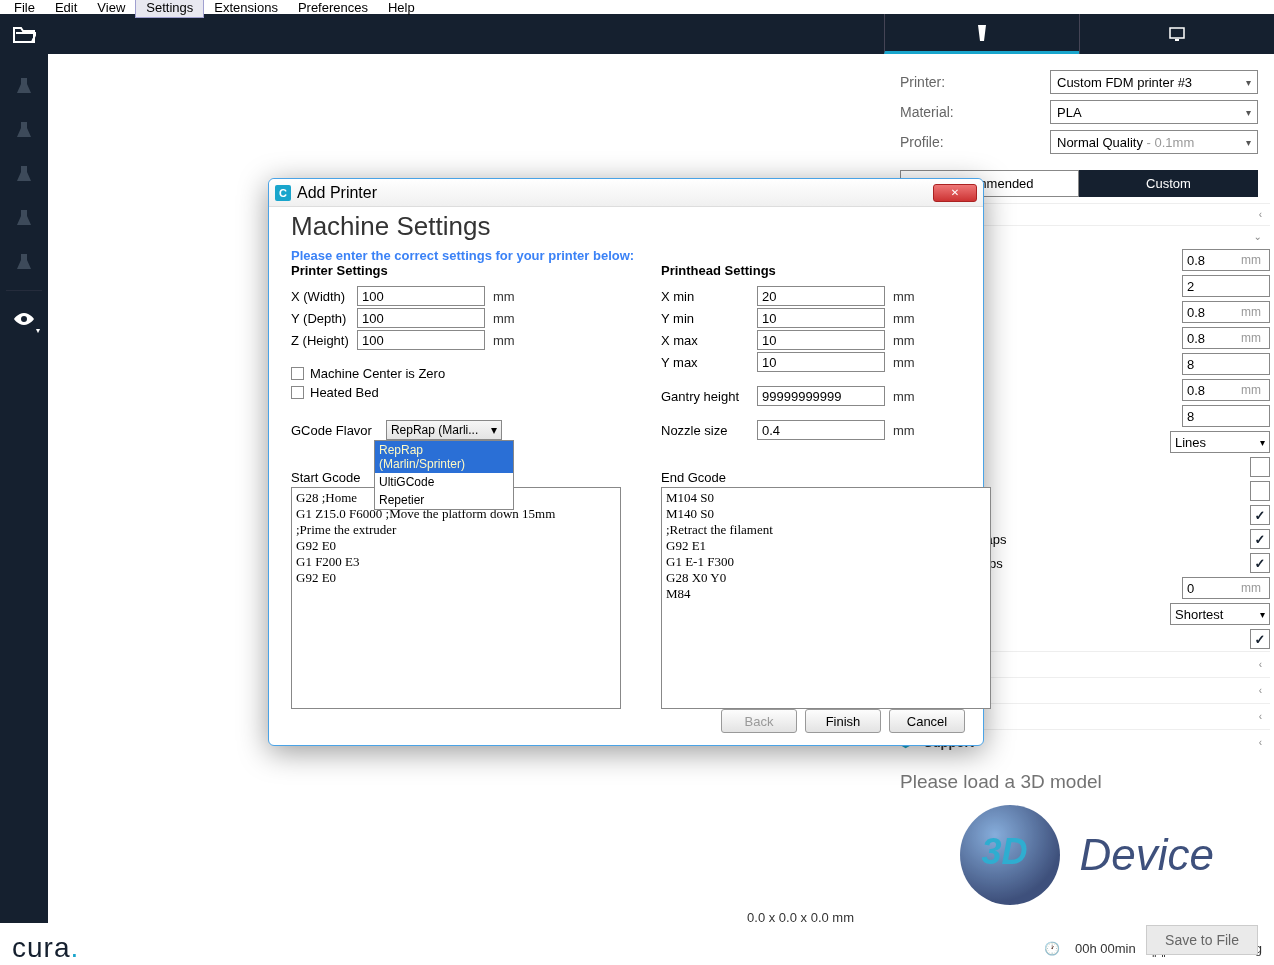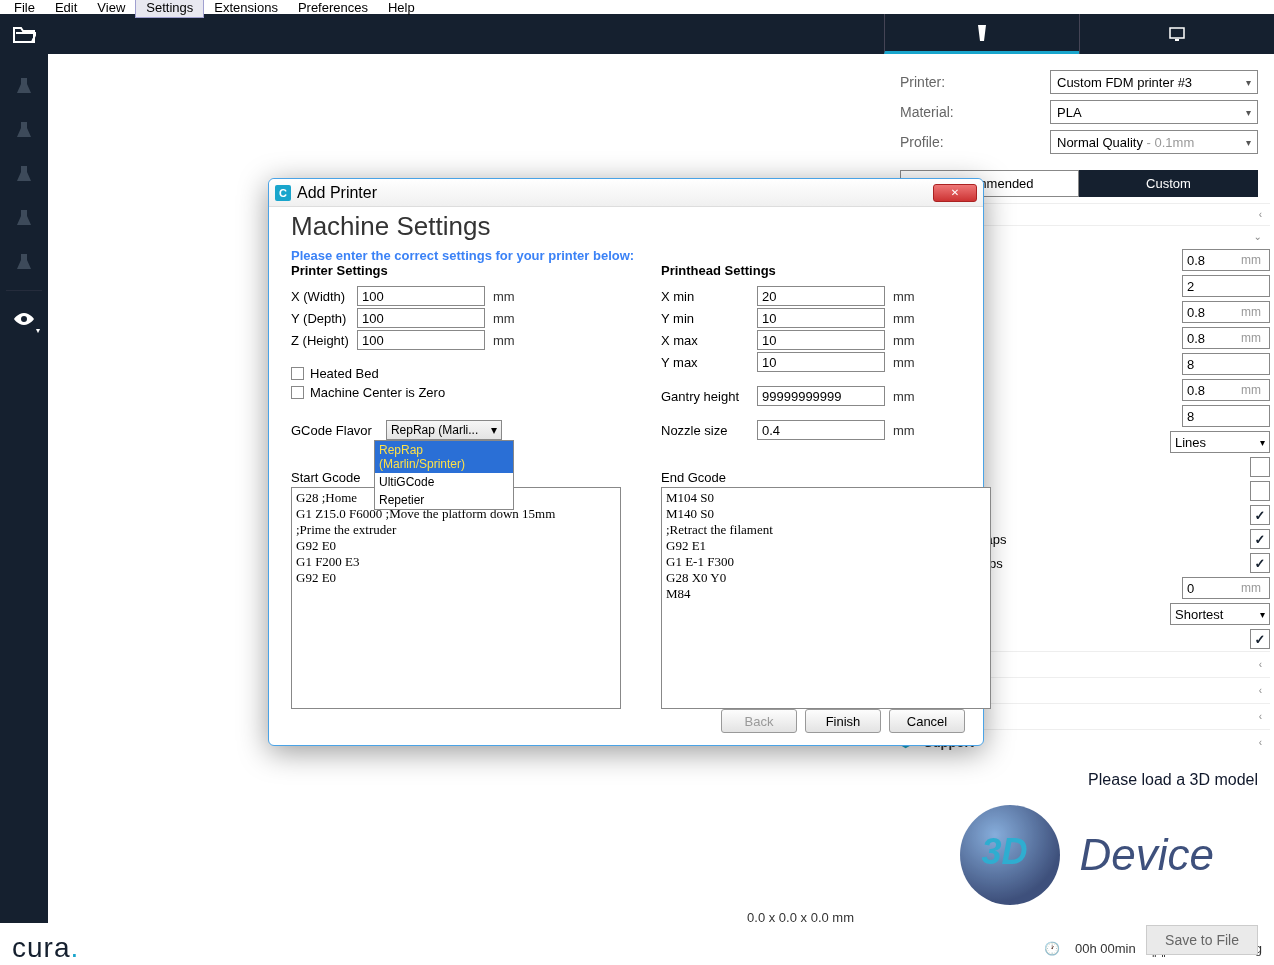--- a/index.html
+++ b/index.html
@@ -51,21 +51,21 @@
 .set-category .ic { width: 24px; color: #19a5cc; }
 .set-category .lbl { flex: 1; font-weight: 600; color: #333; }
 .set-category .exp { color: #888; font-size: 10px; padding-right: 8px; }
 .set-row { display: flex; align-items: center; padding: 2px 0; font-size: 13px; }
 .set-row .lbl { flex: 1; white-space: nowrap; overflow: hidden; }
 .set-row .val-input { width: 88px; height: 22px; border: 1px solid #888; padding: 0 4px; font-size: 13px; display: flex; align-items: center; }
 .set-row .unit { width: 28px; text-align: right; color: #999; font-size: 12px; padding-right: 4px; }
 .set-row .val-input.ck { width: 20px; height: 20px; display: flex; align-items: center; justify-content: center; color: #15202f; font-weight: bold; }
 .set-row .val-select { width: 100px; height: 22px; border: 1px solid #888; padding: 0 4px; font-size: 13px; display: flex; align-items: center; justify-content: space-between; }
 
-.please-load { padding: 16px; font-size: 16px; color: #0f172a; text-align: right; }
+.please-load { padding: 16px; font-size: 19px; color: #737373; }
 
 
 .statusbar { position: absolute; bottom: 0; left: 0; right: 0; height: 34px; display: flex; align-items: center; padding: 0 12px; background: #fff; }
 .cura-logo { font-size: 28px; font-weight: 300; color: #15202f; letter-spacing: 1px; }
 .cura-logo .dot { color: #19a5cc; }
 .status-right { margin-left: auto; display: flex; align-items: center; gap: 14px; color: #333; font-size: 13px; }
 .status-dims { position: absolute; bottom: 40px; right: 420px; color: #333; font-size: 13px; }
 .save-btn { position: absolute; bottom: 10px; right: 16px; background: #eaeaea; border: 1px solid #ccc; padding: 6px 18px; color: #666; font-size: 14px; }
 
 
@@ -85,21 +85,21 @@
 .frm-row .flabel { width: 66px; }
 .frm-row .flabel-wide { width: 96px; }
 .frm-row .finput { width: 128px; height: 20px; border: 1px solid #888; padding: 0 4px; font-size: 13px; }
 .frm-row .funit { margin-left: 8px; color: #333; }
 .chk-row { display: flex; align-items: center; margin: 4px 0; font-size: 13px; gap: 6px; }
 .chk { width: 13px; height: 13px; border: 1px solid #888; }
 .gcode-flavor-row { display: flex; align-items: center; margin-top: 20px; font-size: 13px; gap: 14px; position: relative; }
 .combo { width: 116px; height: 20px; border: 1px solid #888; background: linear-gradient(#f6f6f6,#e4e4e4); display: flex; align-items: center; padding: 0 4px; font-size: 12px; justify-content: space-between; }
 .combo-drop { position: absolute; left: 83px; top: 20px; width: 140px; background: #fff; border: 1px solid #888; z-index: 10; }
 .combo-opt { padding: 2px 4px; font-size: 12px; }
-.combo-opt.sel { background: #2a6fd6; color: #fde047; }
+.combo-opt.sel { background: #2a6fd6; color: #fef9c3; }
 .gcode-section { margin-top: 30px; }
 .gcode-section .glabel { font-size: 13px; margin-bottom: 2px; }
 .gcode-ta { width: 330px; height: 222px; border: 1px solid #888; padding: 2px 4px; font-family: Liberation Serif, serif; font-size: 13px; white-space: pre; resize: none; overflow: hidden; }
 .dialog-buttons { position: absolute; bottom: 12px; right: 18px; display: flex; gap: 8px; }
 .dialog-buttons button { width: 76px; height: 24px; background: linear-gradient(#fdfdfd,#e3e3e3); border: 1px solid #999; border-radius: 3px; font-size: 13px; }
 .dialog-buttons button.disabled { color: #999; }
 
 
 .watermark { position: absolute; right: 60px; bottom: 60px; font-size: 44px; color: #2a3e6e; font-style: italic; font-weight: 400; z-index: 5; display: flex; align-items: center; gap: 20px; opacity: 0.9; pointer-events: none; }
 .watermark .orb { width: 100px; height: 100px; border-radius: 50%; background: radial-gradient(circle at 35% 30%, #7aa5d8, #2a3e6e 70%); position: relative; }
@@ -380,25 +380,25 @@
             <span class="funit">mm</span>
           </div>
         <div class="frm-row">
             <span class="flabel">Z (Height)</span>
             <input class="finput" value="100" style="">
             <span class="funit">mm</span>
           </div>
         <div style="height:10px"></div>
         <div class="chk-row">
             <span class="chk"></span>
-            <span>Heated Bed</span>
+            <span>Machine Center is Zero</span>
           </div>
         <div class="chk-row">
             <span class="chk"></span>
-            <span>Machine Center is Zero</span>
+            <span>Heated Bed</span>
           </div>
 
         <div class="gcode-flavor-row">
           <span>GCode Flavor</span>
           <div class="combo">
               <span>RepRap (Marli...</span>
               <span>▾</span>
             </div>
           <div class="combo-drop" id="combo-drop">
               <div class="combo-opt sel">RepRap (Marlin/Sprinter)</div>

